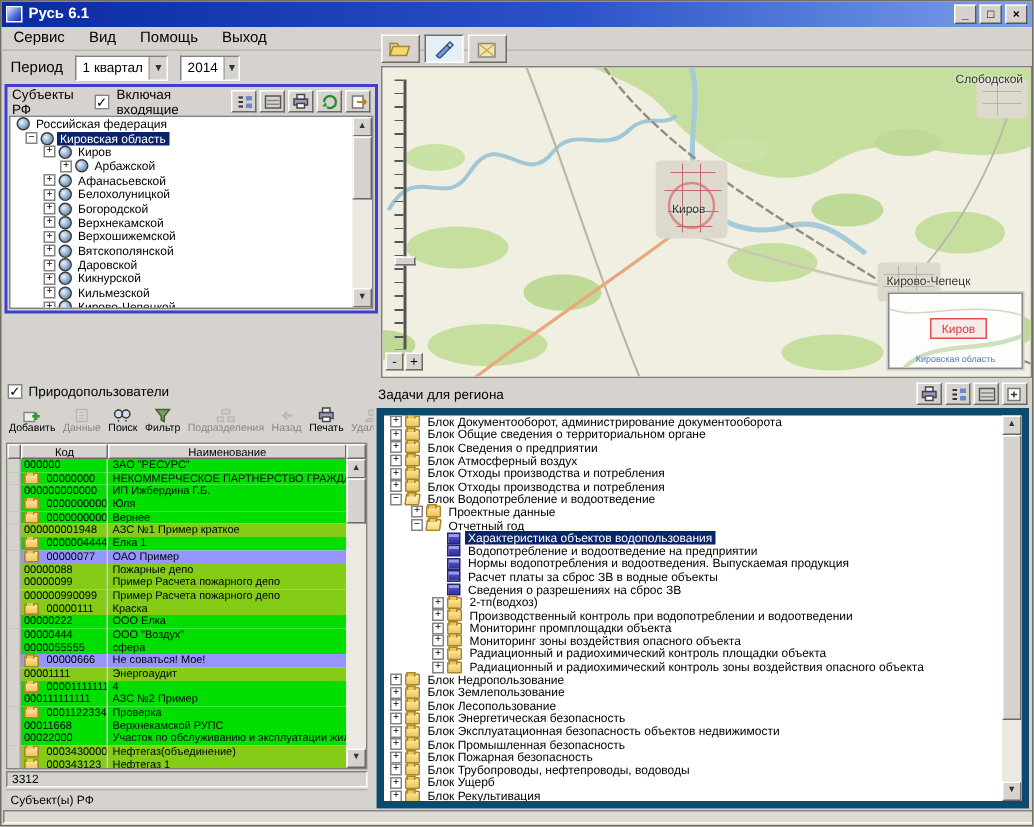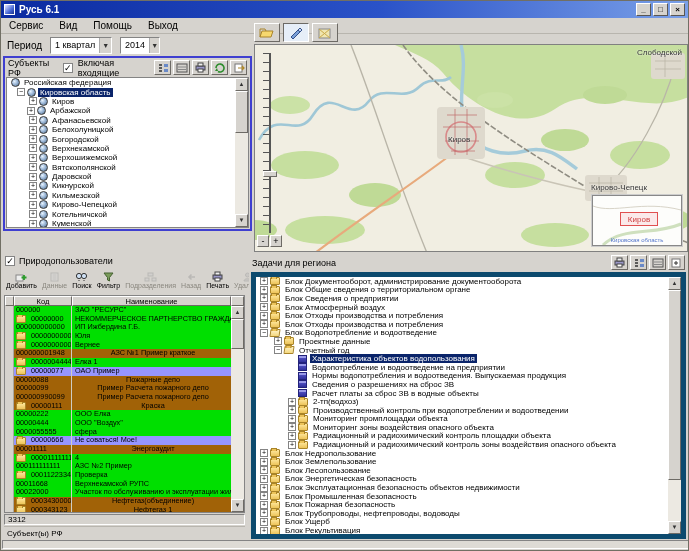--- a/index.html
+++ b/index.html
@@ -70,21 +70,21 @@
   .tool-btn.disabled{color:#8a877f;}
   .tool-btn .glyph{height:11px;display:flex;align-items:center;}
   .users-table{position:absolute;left:2px;top:41px;width:241px;height:218px;background:#fff;border:1px solid #848484;overflow:hidden;}
   .thead{display:flex;height:10px;font-size:7.5px;}
   .th{border:1px solid;border-color:#fff #6d6a65 #6d6a65 #fff;background:#d6d3ce;text-align:center;overflow:hidden;line-height:9px;}
   .trow{display:flex;height:8.7px;font-size:7.3px;line-height:8.7px;white-space:nowrap;}
   .tc-mark{width:9px;flex:none;background:#d6d3ce;border-right:1px solid #a9a69e;}
   .tc-code{width:58px;flex:none;padding-left:2px;overflow:hidden;display:flex;align-items:center;gap:2px;border-right:1px solid #cfccc4;}
   .tc-name{flex:1;padding-left:3px;overflow:hidden;}
   .row-green{background:#00df00;}
-  .row-white{background:#a16207;text-align:center;}
+  .row-white{background:#84cc16;}
   .row-selected{background:#9695ff;}
   .count-bar{position:absolute;left:2px;top:260px;width:241px;height:11px;border:1px solid;border-color:#848484 #fff #fff #848484;font-size:8px;line-height:10px;padding-left:3px;background:#d6d3ce;}
   .users-footer{position:absolute;left:2px;top:272px;width:241px;height:15px;font-size:8px;padding:2px 0 0 3px;border-top:1px solid #b8b5ae;}
 
   
   .tasks-panel{position:absolute;left:248px;top:253px;width:439px;height:288px;background:#d6d3ce;}
   .tasks-header{position:absolute;left:0;top:0;right:0;height:17px;display:flex;align-items:center;font-size:9px;padding:0 3px;}
   .tasks-icons{margin-left:auto;display:flex;gap:2px;}
   .tasks-tree{position:absolute;left:2px;top:18px;right:2px;bottom:3px;background:#fff;border:5px solid #0c4a6e;overflow:hidden;font-size:8px;}
   .task-row{display:flex;align-items:center;height:8.6px;white-space:nowrap;}
@@ -128,21 +128,21 @@
     <div class="combo" style="width:62px">
       <span class="val">1 квартал</span>
       <span class="arrow" style="margin-left:auto">▼</span>
     </div>
     <div class="combo" style="width:40px">
       <span class="val">2014</span>
       <span class="arrow" style="margin-left:auto">▼</span>
     </div>
   </div>
 
-  <div class="subjects-panel" style="top:55px;height:175px;">
+  <div class="subjects-panel" style="top:55px;height:153px;">
     <div class="subjects-header">
       <span>Субъекты РФ</span>
       <span class="checkbox">✓</span>
       <span>Включая входящие</span>
       <span id="subjects-icons" style="margin-left:auto;display:flex;gap:2px;">
           <button class="mini-btn bevel-out">
             <svg width="12" height="10">
               <path d="M2,2 h3 M2,5 h3 M2,8 h3" stroke="#333" stroke-width="1.4"></path>
               <rect x="7" y="1" width="4" height="3" fill="#6a8ac8"></rect>
               <rect x="7" y="6" width="4" height="3" fill="#6a8ac8"></rect>
@@ -183,21 +183,21 @@
         <div class="tree-row" style="padding-left: 10px;">
           <span class="expander">−</span>
           <span class="globe"></span>
           <span class="tree-label sel">Кировская область</span>
         </div>
         <div class="tree-row" style="padding-left: 22px;">
           <span class="expander">+</span>
           <span class="globe"></span>
           <span class="tree-label">Киров</span>
         </div>
-        <div class="tree-row" style="padding-left: 20px;">
+        <div class="tree-row" style="padding-left: 33px;">
           <span class="expander">+</span>
           <span class="globe"></span>
           <span class="tree-label">Арбажской</span>
         </div>
         <div class="tree-row" style="padding-left: 22px;">
           <span class="expander">+</span>
           <span class="globe"></span>
           <span class="tree-label">Афанасьевской</span>
         </div>
         <div class="tree-row" style="padding-left: 22px;">
@@ -720,26 +720,26 @@
             <span class="task-label">Водопотребление и водоотведение на предприятии</span>
           </div>
           <div class="task-row" style="padding-left: 32px;">
             <span style="width: 10px; flex: 0 0 auto;"></span>
             <span class="grid-ico"></span>
             <span class="task-label">Нормы водопотребления и водоотведения. Выпускаемая продукция</span>
           </div>
           <div class="task-row" style="padding-left: 32px;">
             <span style="width: 10px; flex: 0 0 auto;"></span>
             <span class="grid-ico"></span>
-            <span class="task-label">Сведения о разрешениях на сброс ЗВ</span>
+            <span class="task-label">Расчет платы за сброс ЗВ в водные объекты</span>
           </div>
           <div class="task-row" style="padding-left: 32px;">
             <span style="width: 10px; flex: 0 0 auto;"></span>
             <span class="grid-ico"></span>
-            <span class="task-label">Расчет платы за сброс ЗВ в водные объекты</span>
+            <span class="task-label">Сведения о разрешениях на сброс ЗВ</span>
           </div>
           <div class="task-row" style="padding-left: 32px;">
             <span class="expander">+</span>
             <span class="folder"></span>
             <span class="task-label">2-тп(водхоз)</span>
           </div>
           <div class="task-row" style="padding-left: 32px;">
             <span class="expander">+</span>
             <span class="folder"></span>
             <span class="task-label">Производственный контроль при водопотреблении и водоотведении</span>

